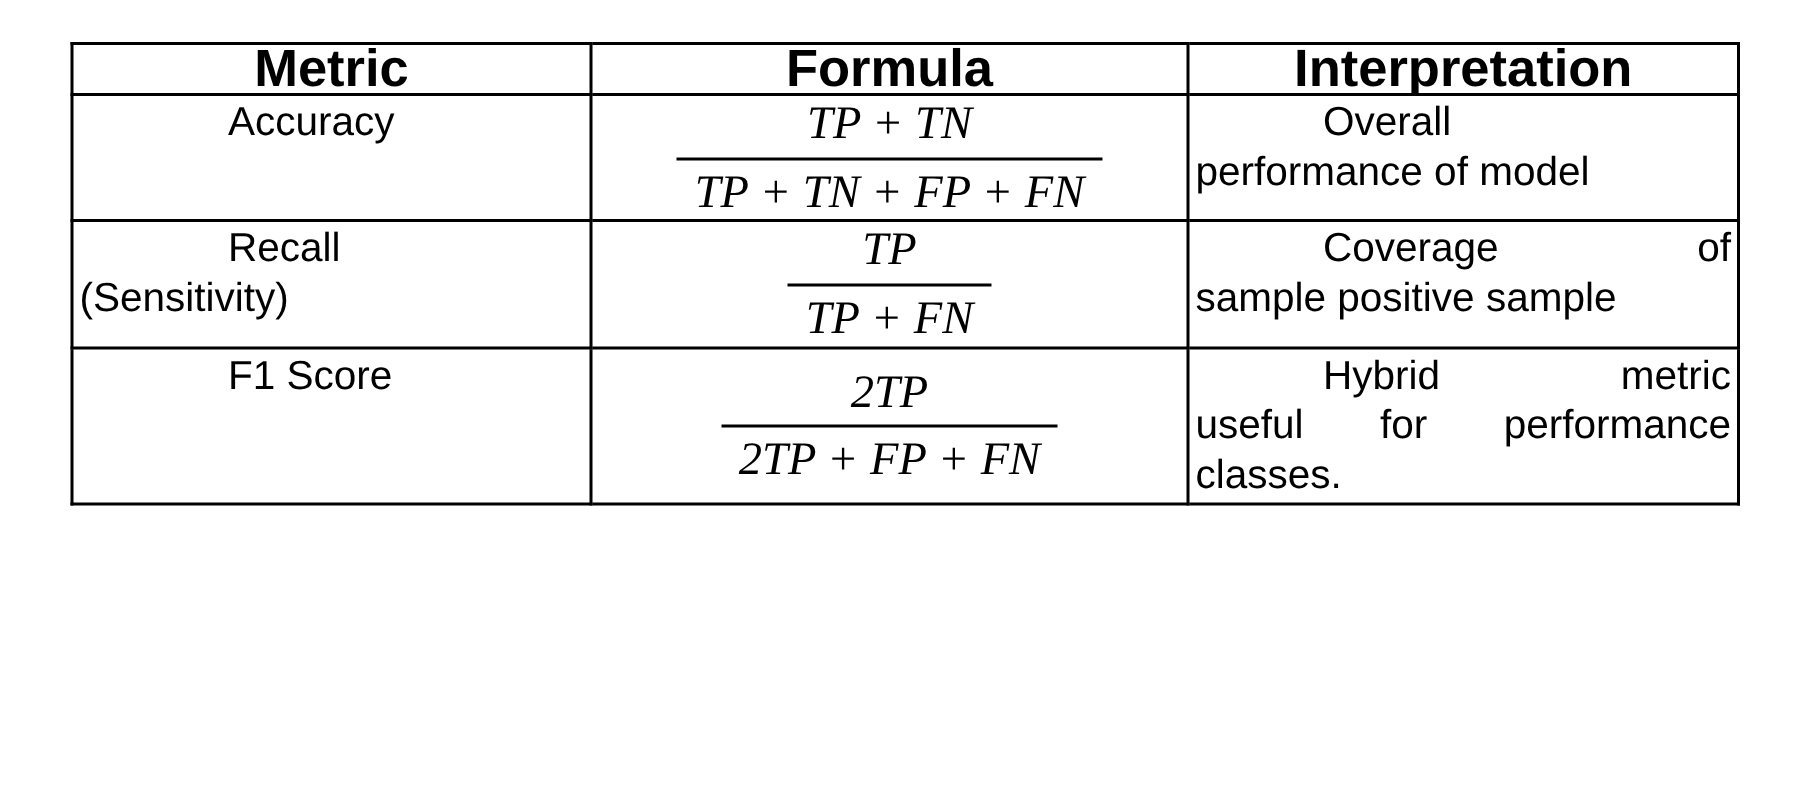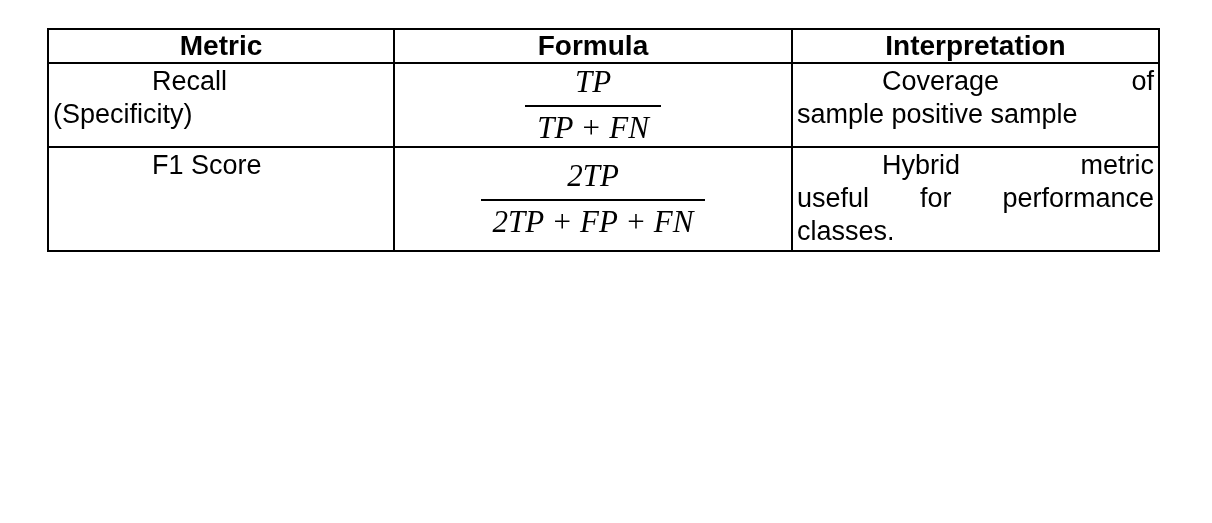--- a/index.html
+++ b/index.html
@@ -11,21 +11,21 @@
     position:absolute;left:47px;top:28px;width:1111px;
     border-collapse:collapse;table-layout:fixed;
   }
   th,td{
     border:2px solid #000000;
     padding:1px 4px;
     vertical-align:top;
     overflow:hidden;
   }
   th{
-    font-weight:bold;font-size:28px;line-height:30px;
+    font-weight:bold;font-size:35px;line-height:30px;
     text-align:center;vertical-align:middle;height:30px;
   }
   td{font-size:27px;line-height:33px;}
   td .line{white-space:nowrap;}
   .line.indent-m{text-indent:99px;}
   .line.indent-i{text-indent:85px;}
   .line.stretch{text-align:justify;text-align-last:justify;-moz-text-align-last:justify;}
   .line.plain{text-align:left;}
   td.formula-cell{text-align:center;vertical-align:middle;}
   .frac{
@@ -47,24 +47,34 @@
       <col style="width:367px">
     </colgroup>
     <thead>
       <tr style="height:34px">
         <th>Metric</th>
         <th>Formula</th>
         <th>Interpretation</th>
       </tr>
     </thead>
     <tbody id="tbody">
+        <tr style="height: 84px;">
+          <td class="metric-cell">
+            <div class="line plain indent-m">Accuracy</div>
+          </td>
+          <td class="formula-cell"><span class="frac"><span class="num">TP + TN</span><span class="den">TP + TN + FP + FN</span></span></td>
+          <td class="interp-cell">
+            <div class="line plain indent-i">Overall</div>
+            <div class="line plain ">performance of model</div>
+          </td>
+        </tr>
         <tr style="height: 82px; margin-left: 48px;">
           <td class="metric-cell">
             <div class="line plain indent-m">Recall</div>
-            <div class="line plain ">(Specificity)</div>
+            <div class="line plain ">(Sensitivity)</div>
           </td>
           <td class="formula-cell"><span class="frac"><span class="num">TP</span><span class="den">TP + FN</span></span></td>
           <td class="interp-cell">
             <div class="line stretch indent-i">Coverage of</div>
             <div class="line plain ">sample positive sample</div>
           </td>
         </tr>
         <tr style="height: 104px; border-radius: 21px;">
           <td class="metric-cell">
             <div class="line plain indent-m">F1 Score</div>

